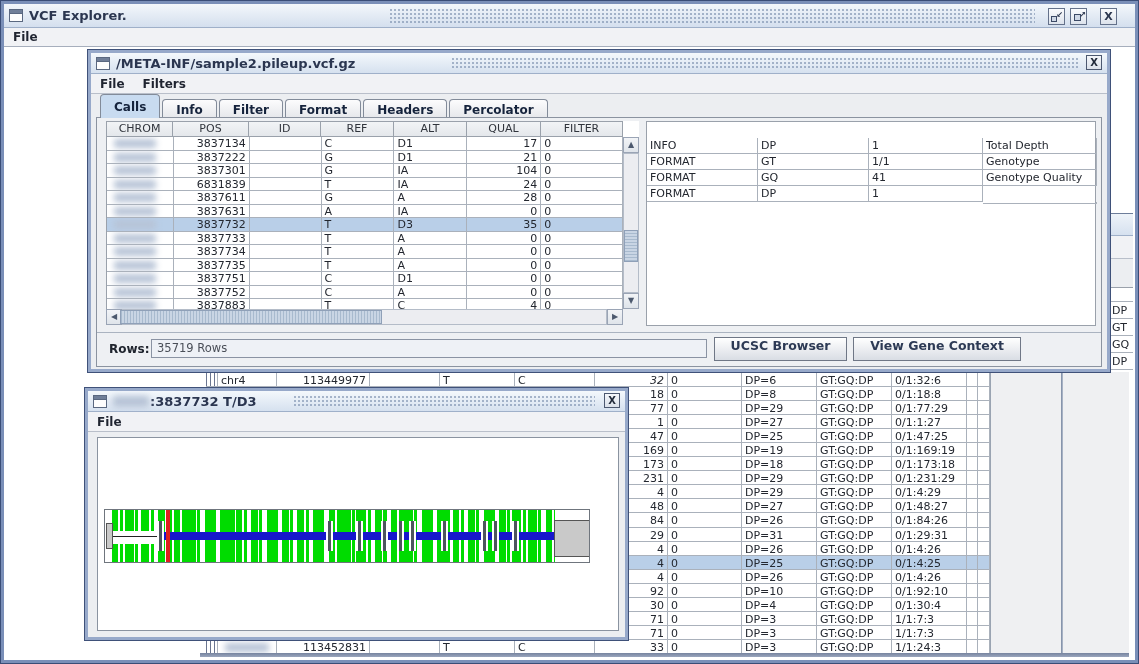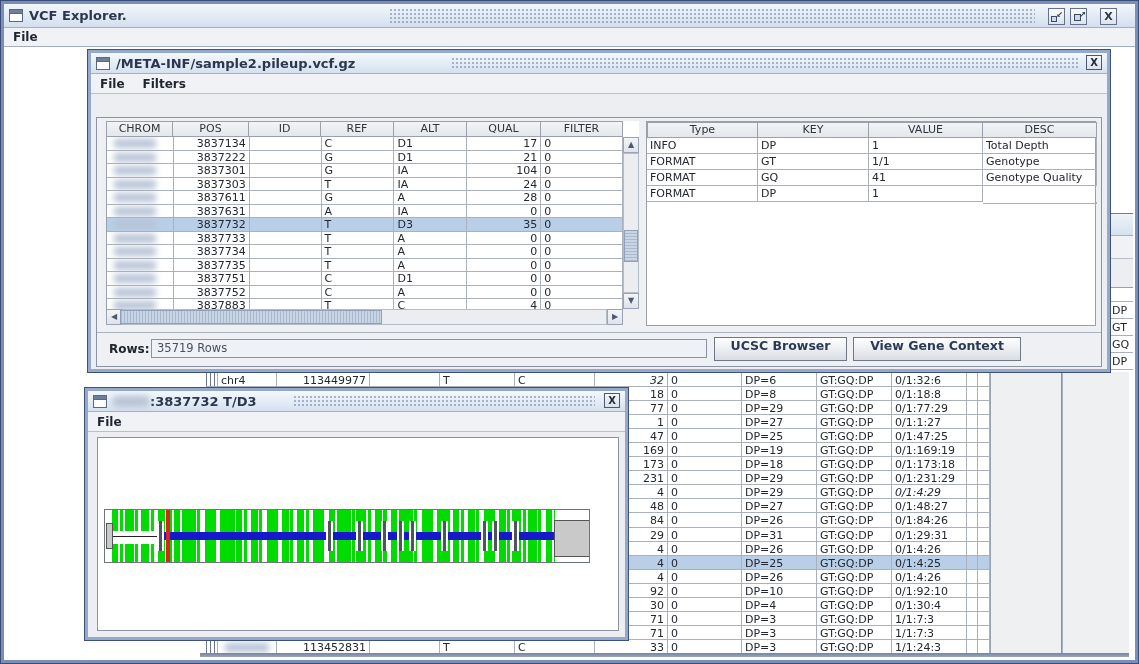--- a/index.html
+++ b/index.html
@@ -315,21 +315,21 @@
           <div class="cell bg-strip-cell" style="width: 12px; line-height: 13px;"></div>
           <div class="cell l" style="width: 59px; line-height: 13px;"></div>
           <div class="cell r" style="width: 93px; line-height: 13px;"></div>
           <div class="cell l" style="width: 70px; line-height: 13px;"></div>
           <div class="cell l" style="width: 75px; line-height: 13px;"></div>
           <div class="cell l" style="width: 80px; line-height: 13px;"></div>
           <div class="cell r" style="width: 73px; line-height: 13px;">4</div>
           <div class="cell l" style="width: 74px; line-height: 13px;">0</div>
           <div class="cell l" style="width: 75px; line-height: 13px;">DP=29</div>
           <div class="cell l" style="width: 75px; line-height: 13px;">GT:GQ:DP</div>
-          <div class="cell l" style="width: 75px; line-height: 13px; font-style: italic;">0/1:4:29</div>
+          <div class="cell l" style="width: 75px; line-height: 13px;">0/1:4:29</div>
           <div class="cell l" style="width: 11px; line-height: 13px;"></div>
           <div class="cell l" style="width: 12px; line-height: 13px;"></div>
         </div>
         <div class="bg-row">
           <div class="cell bg-strip-cell" style="width: 12px; line-height: 13px;"></div>
           <div class="cell l" style="width: 59px; line-height: 13px;"></div>
           <div class="cell r" style="width: 93px; line-height: 13px;"></div>
           <div class="cell l" style="width: 70px; line-height: 13px;"></div>
           <div class="cell l" style="width: 75px; line-height: 13px;"></div>
           <div class="cell l" style="width: 80px; line-height: 13px;"></div>
@@ -501,20 +501,21 @@
       <div class="if-titlebar">
         <div class="metal-icon"></div>
         <span class="win-title">/META-INF/sample2.pileup.vcf.gz</span>
         <div class="dots" style="position:absolute; left:360px; right:28px; top:4px; bottom:4px;"></div>
         <div class="if-close">X</div>
       </div>
       <div class="if-menubar" id="vcf-menubar">
         <span class="menu-item">File</span>
         <span class="menu-item">Filters</span>
       </div>
+      <div id="vcf-tabs"><span style="display:inline-block;width:9px;"></span><span class="tab selected">Calls</span><span class="tab">Info</span><span class="tab">Filter</span><span class="tab">Format</span><span class="tab">Headers</span><span class="tab">Percolator</span></div>
       <div id="vcf-content">
 
         <div id="calls-panel">
           <div class="thead" id="calls-head">
               <div class="th" style="width: 67px;">CHROM</div>
               <div class="th" style="width: 76px;">POS</div>
               <div class="th" style="width: 72px;">ID</div>
               <div class="th" style="width: 73px;">REF</div>
               <div class="th" style="width: 73px;">ALT</div>
               <div class="th" style="width: 74px;">QUAL</div>
@@ -543,21 +544,21 @@
                 <div class="cell l" style="width: 67px;"><span class="blur-blob" style="width: 42px; height: 9px; margin: 1px 0px 0px 4px;"></span></div>
                 <div class="cell r" style="width: 76px;">3837301</div>
                 <div class="cell l" style="width: 72px;"></div>
                 <div class="cell l" style="width: 73px;">G</div>
                 <div class="cell l" style="width: 73px;">IA</div>
                 <div class="cell r" style="width: 74px;">104</div>
                 <div class="cell l" style="width: 82px;">0</div>
               </div>
               <div class="calls-row">
                 <div class="cell l" style="width: 67px;"><span class="blur-blob" style="width: 42px; height: 9px; margin: 1px 0px 0px 4px;"></span></div>
-                <div class="cell r" style="width: 76px;">3837303</div>
+                <div class="cell r" style="width: 76px;">6831839</div>
                 <div class="cell l" style="width: 72px;"></div>
                 <div class="cell l" style="width: 73px;">T</div>
                 <div class="cell l" style="width: 73px;">IA</div>
                 <div class="cell r" style="width: 74px;">24</div>
                 <div class="cell l" style="width: 82px;">0</div>
               </div>
               <div class="calls-row">
                 <div class="cell l" style="width: 67px;"><span class="blur-blob" style="width: 42px; height: 9px; margin: 1px 0px 0px 4px;"></span></div>
                 <div class="cell r" style="width: 76px;">3837611</div>
                 <div class="cell l" style="width: 72px;"></div>
@@ -647,26 +648,20 @@
           </div>
           <div id="calls-hscroll">
             <div class="sb-btn" style="left:0; top:0;">◀</div>
             <div class="sb-track" style="left:16px; top:0; width:485px; height:16px;"></div>
             <div class="sb-thumb h" style="left:14px; top:1px; width:262px; height:14px;"></div>
             <div class="sb-btn" style="left:501px; top:0;">▶</div>
           </div>
         </div>
 
         <div id="detail-panel">
-          <div class="thead" id="detail-head">
-              <div class="th" style="width: 111px;">Type</div>
-              <div class="th" style="width: 111px;">KEY</div>
-              <div class="th" style="width: 114px;">VALUE</div>
-              <div class="th" style="width: 114px;">DESC</div>
-            </div>
           <div id="detail-rows" style="position: absolute; top: 16px; left: 0px;">
               <div class="detail-row">
                 <div class="cell l" style="width: 111px; line-height: 14px;">INFO</div>
                 <div class="cell l" style="width: 111px; line-height: 14px;">DP</div>
                 <div class="cell l" style="width: 114px; line-height: 14px;">1</div>
                 <div class="cell l" style="width: 114px; line-height: 14px;">Total Depth</div>
               </div>
               <div class="detail-row">
                 <div class="cell l" style="width: 111px; line-height: 14px;">FORMAT</div>
                 <div class="cell l" style="width: 111px; line-height: 14px;">GT</div>

